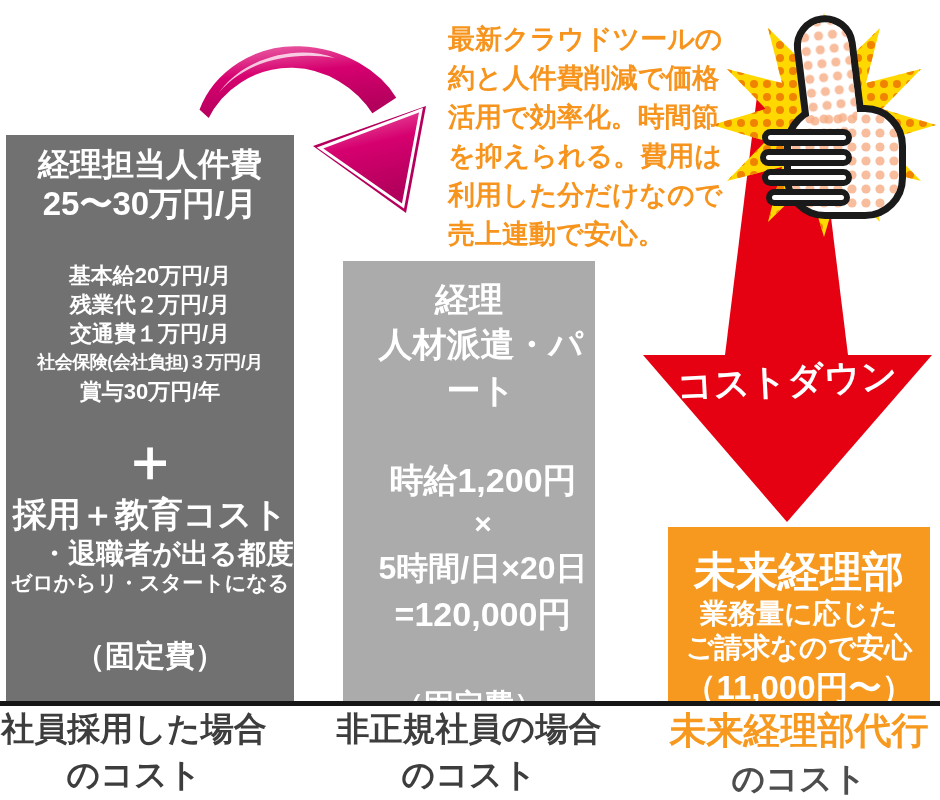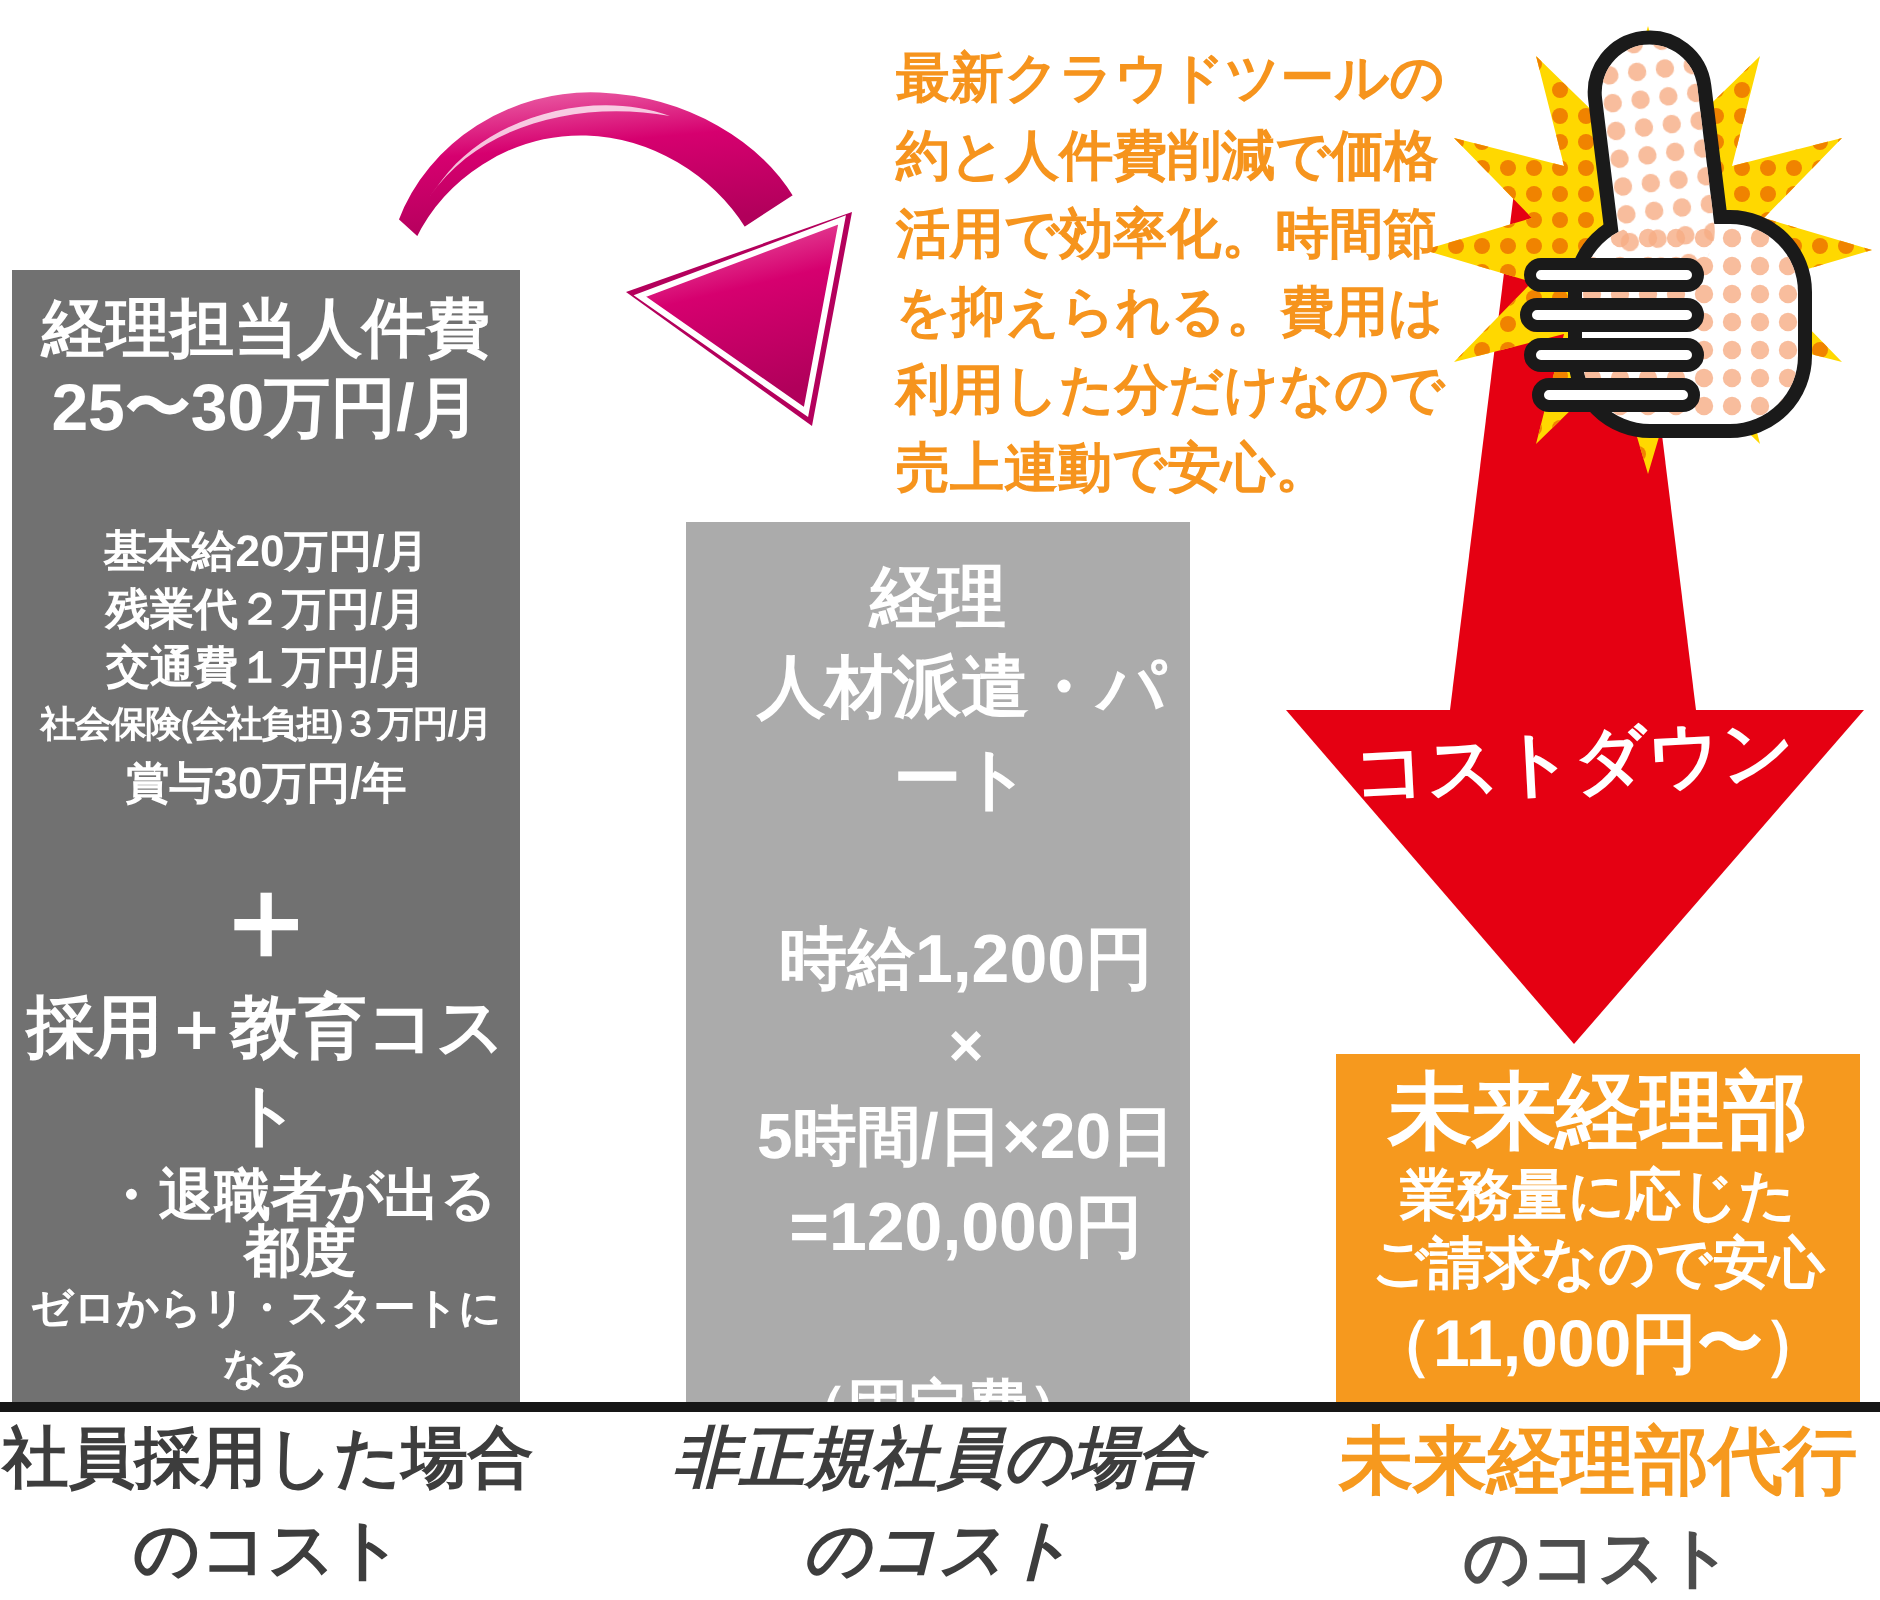--- a/index.html
+++ b/index.html
@@ -2,21 +2,21 @@
 <html><head>
 <meta charset="utf-8">
 <style>
   html,body{margin:0;padding:0;background:#fff;}
   .canvas{
     position:relative;width:940px;height:800px;background:#ffffff;
     font-family:"Liberation Sans",sans-serif;overflow:hidden;
   }
   
   .box{position:absolute;color:#ffffff;text-align:center;font-weight:bold;}
-  .box-employee{left:6px;top:135px;width:254px;height:567px;background:#717171;}
+  .box-employee{left:6px;top:135px;width:288px;height:567px;background:#717171;}
   .box-temp{left:343px;top:261px;width:252px;height:441px;background:#ABABAB;}
   .box-mirai{left:668px;top:527px;width:262px;height:175px;background:#F6991E;}
 
   .emp-title{padding-top:10px;font-size:32px;line-height:38px;}
   .emp-subtitle{font-size:33px;line-height:42px;}
   .emp-details{margin-top:36px;font-size:22px;line-height:29px;}
   .emp-details .tight{font-size:18px;letter-spacing:-0.5px;}
   .emp-plus{margin-top:22px;font-size:58px;line-height:64px;}
   .emp-extra-title{font-size:34px;line-height:44px;}
   .emp-extra1{margin-top:4px;font-size:28px;line-height:28px;padding-left:34px;}
@@ -25,32 +25,32 @@
 
   .temp-title{padding-top:16px;font-size:34px;line-height:44px;}
   .temp-title2{font-size:34px;line-height:46px;padding-left:24px;}
   .temp-calc{margin-top:44px;padding-left:28px;}
   .temp-calc .c1{font-size:34px;line-height:46px;}
   .temp-calc .c2{font-size:30px;line-height:42px;}
   .temp-calc .c3{font-size:32px;line-height:46px;}
   .temp-calc .c4{font-size:34px;line-height:46px;}
   .temp-fixed{margin-top:50px;font-size:30px;line-height:36px;}
 
-  .mirai-title{padding-top:4px;font-size:42px;line-height:50px;}
+  .mirai-title{padding-top:20px;font-size:42px;line-height:50px;}
   .mirai-sub{font-size:28px;line-height:34px;}
   .mirai-price{margin-top:3px;font-size:33px;line-height:40px;}
 
   
   .baseline{position:absolute;left:0;top:701px;width:940px;height:5px;background:#161616;}
 
   
   .caption{position:absolute;top:706px;text-align:center;font-weight:bold;
            color:#3D3D3D;font-size:33px;line-height:46px;}
   .caption-employee{left:0;width:268px;}
-  .caption-temp{left:336px;width:266px;font-style:italic;}
+  .caption-temp{left:336px;width:266px;}
   .caption-mirai{left:664px;width:270px;}
   .caption-mirai .l1{color:#F6991E;font-size:37px;line-height:50px;}
   .caption-mirai .l2{color:#4D4D4D;}
 
   
   .callout{position:absolute;left:448px;top:20px;width:290px;
            color:#F6941D;font-weight:bold;font-size:27px;line-height:39px;
            text-align:left;z-index:3;}
 
   

